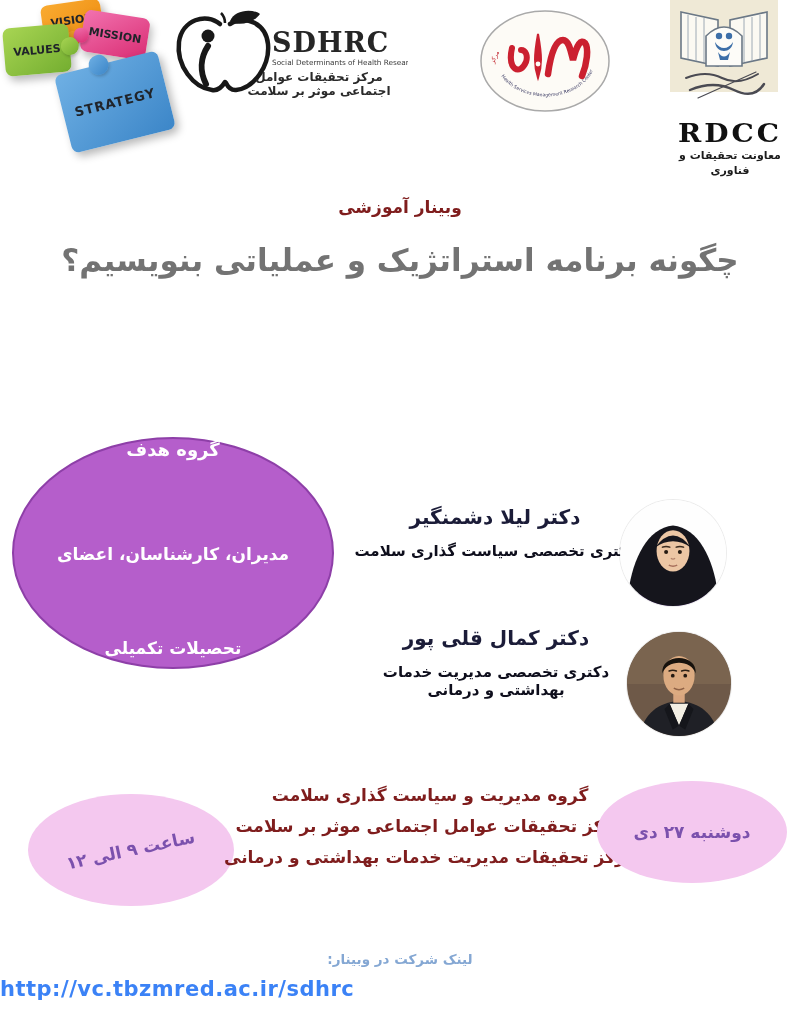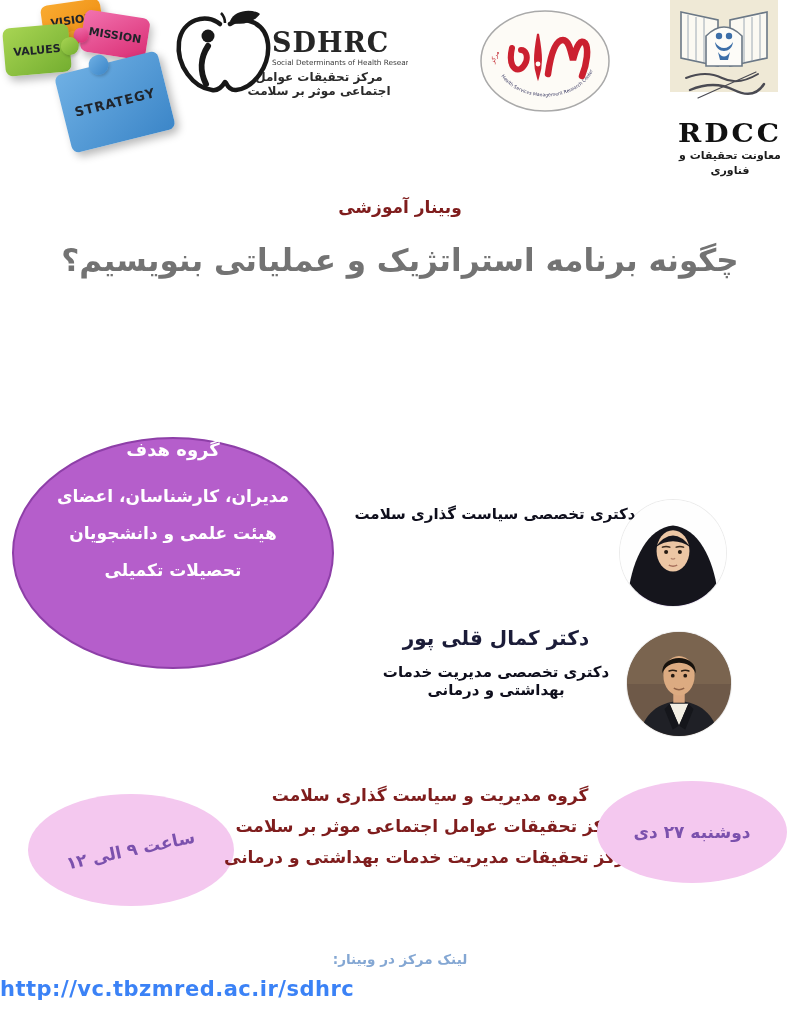--- a/index.html
+++ b/index.html
@@ -43,21 +43,21 @@
 
   
   .kicker{position:absolute;left:0;top:197px;width:100%;text-align:center;
       color:#7f1d1d;font-size:17px;font-weight:700;direction:rtl;}
   .title{position:absolute;left:0;top:242px;width:100%;text-align:center;
       color:#737373;font-size:31px;font-weight:700;direction:rtl;}
 
   
   .target{position:absolute;left:12px;top:437px;width:322px;height:232px;
       background:#b55ecb;border:2px solid #8e3fa8;border-radius:50%;
-      display:flex;flex-direction:column;align-items:center;justify-content:flex-start;
+      display:flex;flex-direction:column;align-items:center;justify-content:space-between;
       color:#fff;direction:rtl;text-align:center;}
   .target-head{font-size:18px;font-weight:700;margin-bottom:18px;}
   .target-line{font-size:17px;font-weight:700;line-height:37px;}
 
   
   .spk-text{position:absolute;text-align:center;direction:rtl;}
   .spk1-text{left:352px;top:505px;width:286px;}
   .spk2-text{left:348px;top:626px;width:296px;}
   .spk-name{font-size:20px;font-weight:700;color:#1b1c38;margin-bottom:13px;}
   .spk-deg{font-size:15px;font-weight:700;color:#0e0e1c;}
@@ -177,25 +177,25 @@
     <div class="rdcc-word">RDCC</div>
     <div class="rdcc-fa">معاونت تحقیقات و فناوری</div>
   </div>
 
   <div class="kicker">وبینار آموزشی</div>
   <div class="title">چگونه برنامه استراتژیک و عملیاتی بنویسیم؟</div>
 
   <div class="target">
     <div class="target-head">گروه هدف</div>
     <div class="target-line">مدیران، کارشناسان، اعضای</div>
-    <div class="target-line">هیئت علمی و دانشجویان</div>
     <div class="target-line">تحصیلات تکمیلی</div>
   </div>
 
   <div class="spk-text spk1-text">
+    <div class="spk-name">دکتر لیلا دشمنگیر</div>
     <div class="spk-deg">دکتری تخصصی سیاست گذاری سلامت</div>
   </div>
   <div class="avatar av1">
     <svg width="106" height="106" viewBox="0 0 100 100">
       <rect width="100" height="100" fill="#fefefe"></rect>
       <ellipse cx="50" cy="99" rx="52" ry="14" fill="#7e55ae"></ellipse>
       <path d="M8,100 L8,86 C12,56 26,26 50,24 C74,26 88,56 92,86 L92,100 Z" fill="#15151c"></path>
       <ellipse cx="50" cy="48" rx="15.5" ry="19.5" fill="#ecc6a4"></ellipse>
       <path d="M33,45 Q50,22 67,45 Q50,33 33,45 Z" fill="#15151c"></path>
       <g fill="#241a12">
@@ -245,16 +245,16 @@
   <div class="orgs">
     <div>گروه مدیریت و سیاست گذاری سلامت</div>
     <div>مرکز تحقیقات عوامل اجتماعی موثر بر سلامت</div>
     <div>مرکز تحقیقات مدیریت خدمات بهداشتی و درمانی</div>
   </div>
 
   <div class="bubble date-bubble">
     <span>دوشنبه ۲۷ دی</span>
   </div>
 
-  <div class="link-label">لینک مرکز در وبینار:</div>
+  <div class="link-label">لینک شرکت در وبینار:</div>
   <div class="link-url">http://vc.tbzmred.ac.ir/sdhrc</div>
 
 </div>
 
 </body></html>

